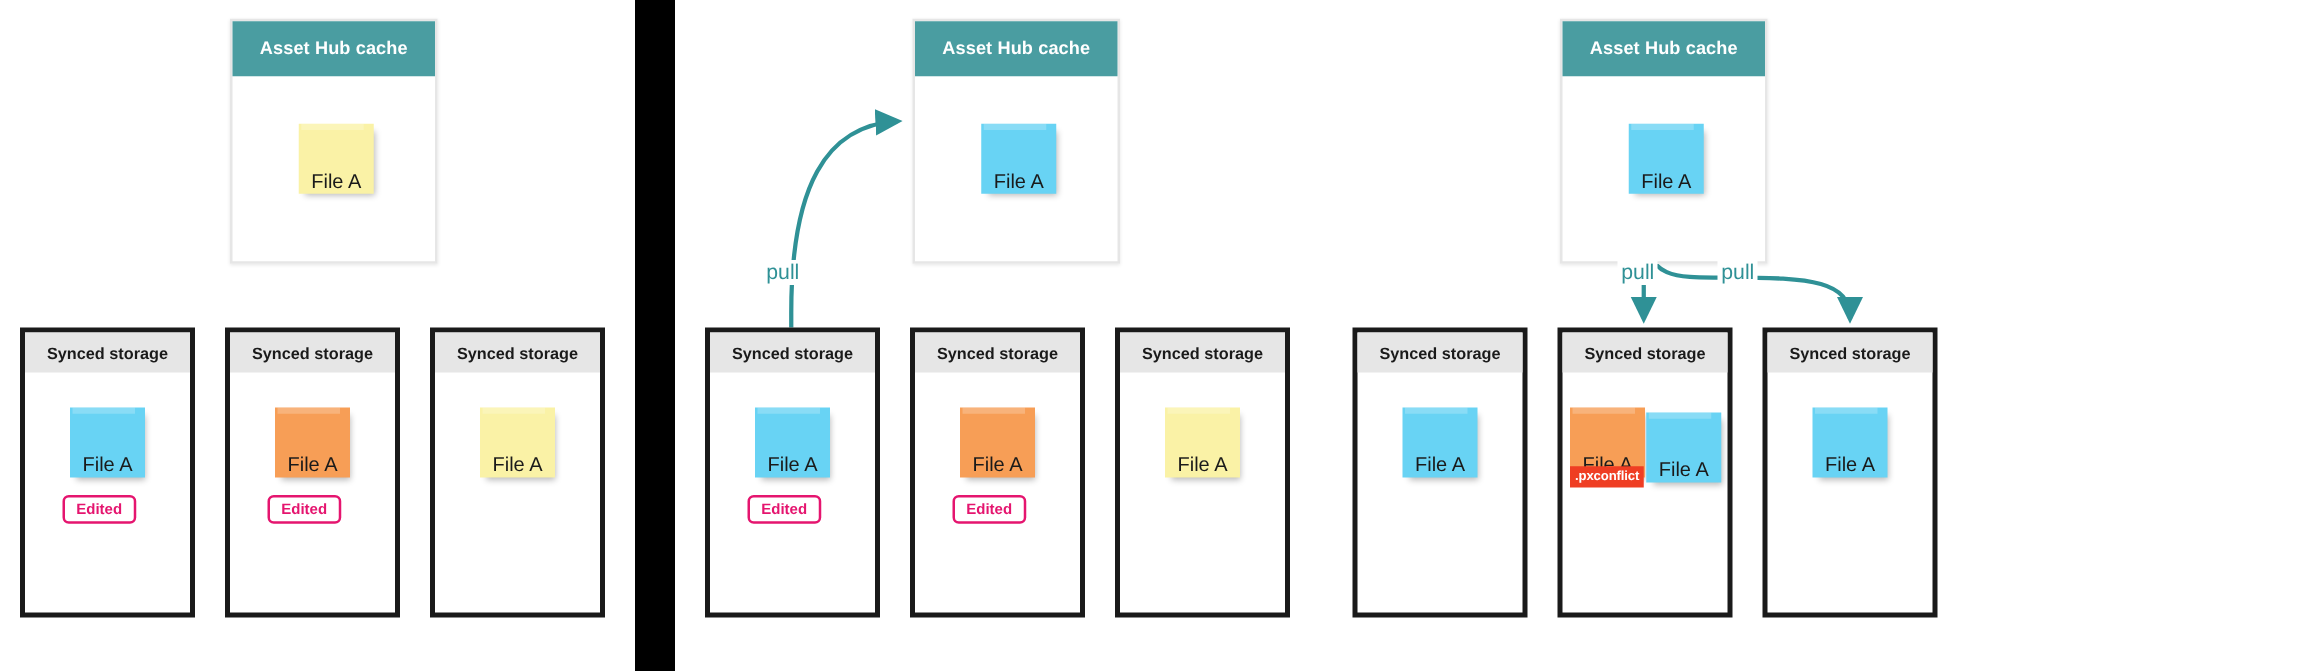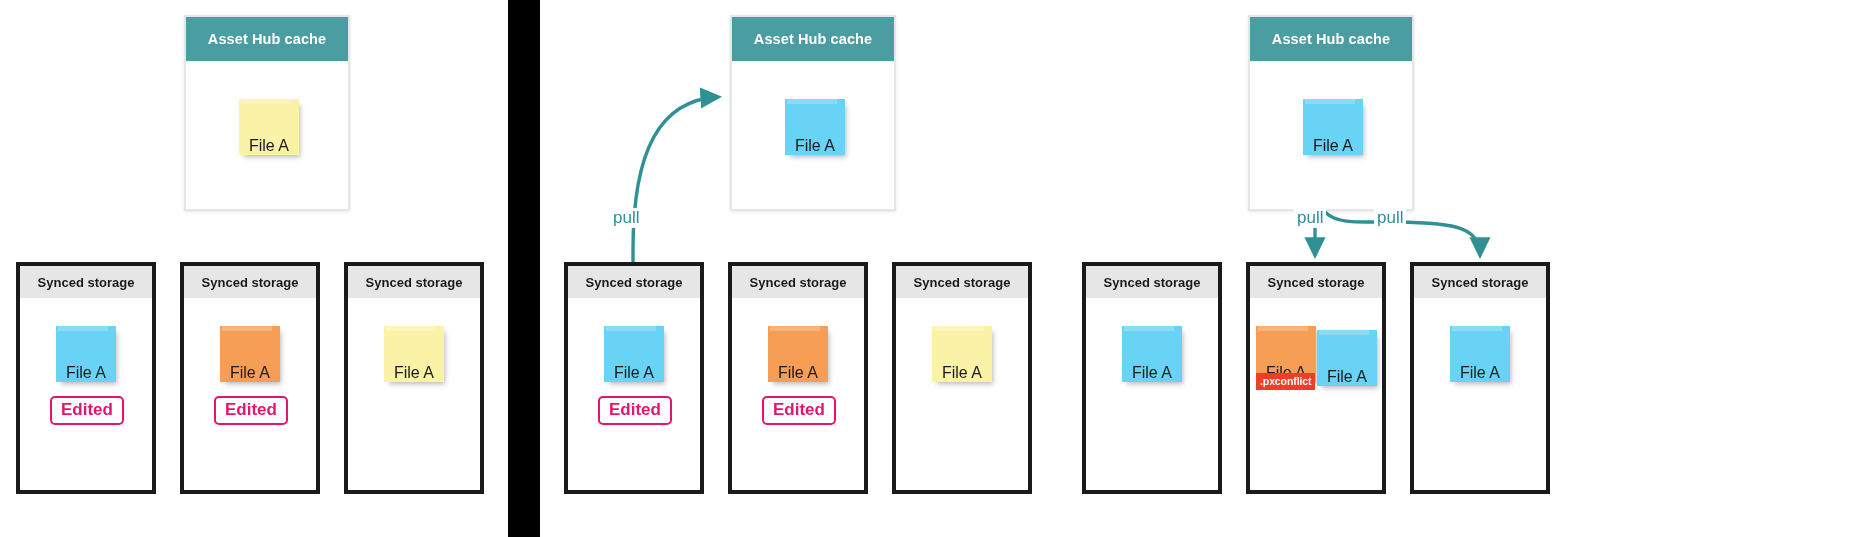--- a/index.html
+++ b/index.html
@@ -76,21 +76,21 @@
     content:"";position:absolute;left:2px;right:8px;top:0;height:5px;
     background:rgba(255,255,255,0.22);
   }
 
   
   .badge-edited{
     position:absolute;
     border:2px solid #e5156f;
     color:#e5156f;
     background:#ffffff;
-    font-size:17px;font-weight:bold;
+    font-size:12px;font-weight:bold;
     padding:2px 9px 3px 9px;
     border-radius:5px;
     white-space:nowrap;
   }
   .badge-conflict{
     position:absolute;
     background:#ef3e23;
     color:#ffffff;
     font-size:10.5px;font-weight:bold;
     padding:2px 4px 3px 4px;

